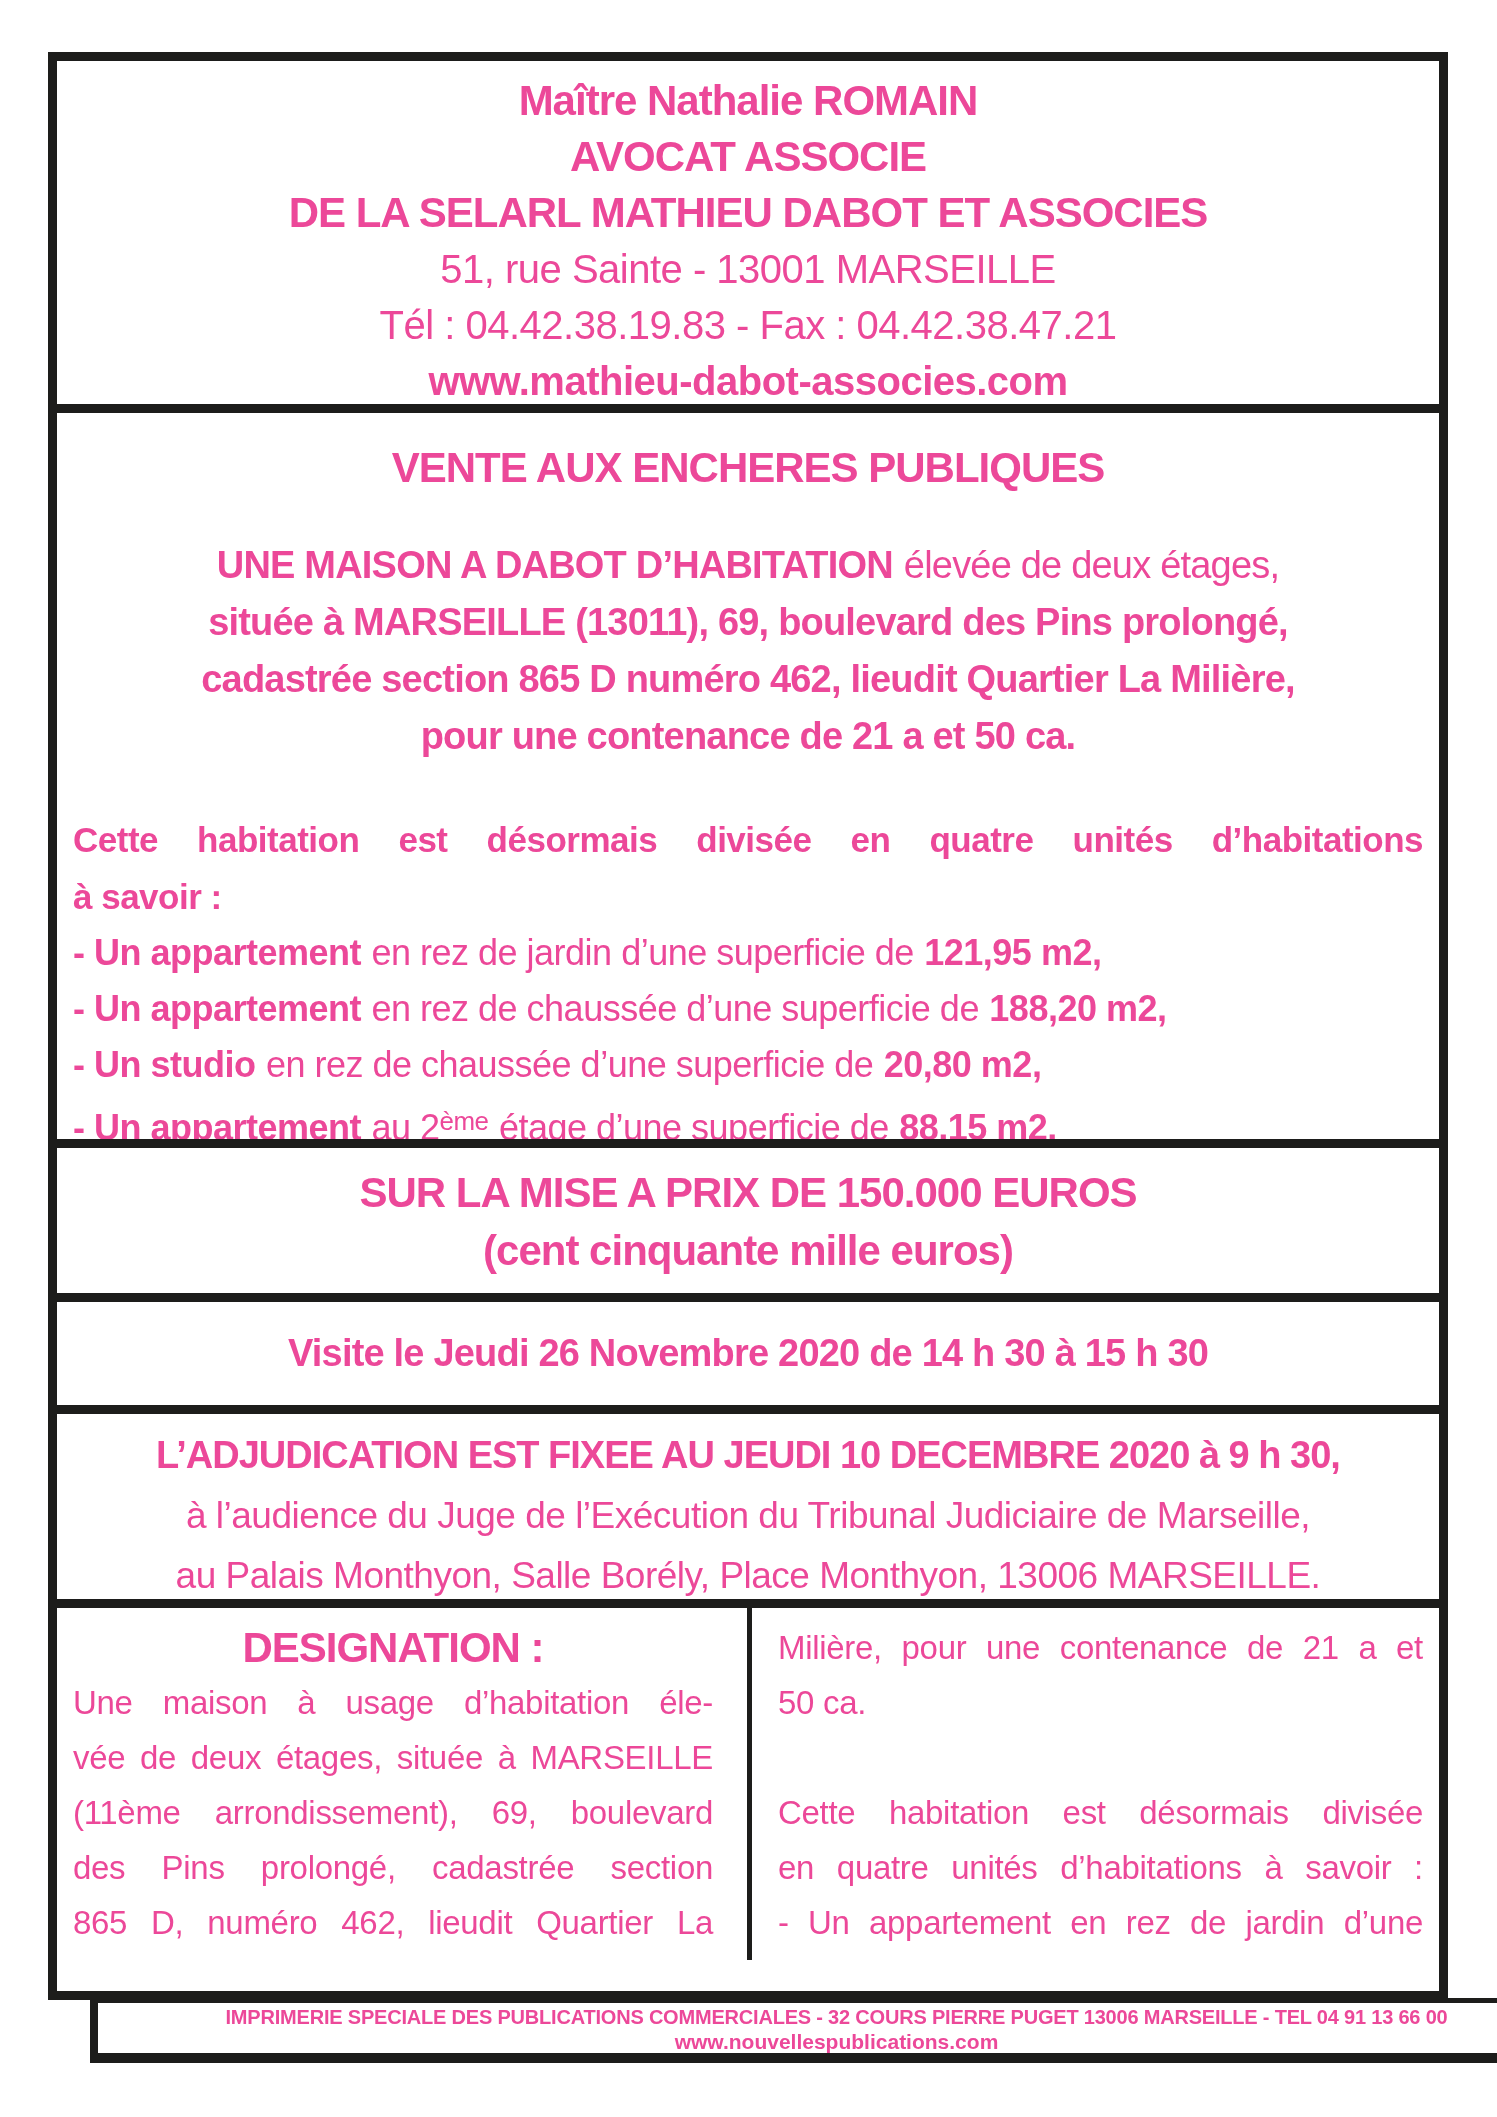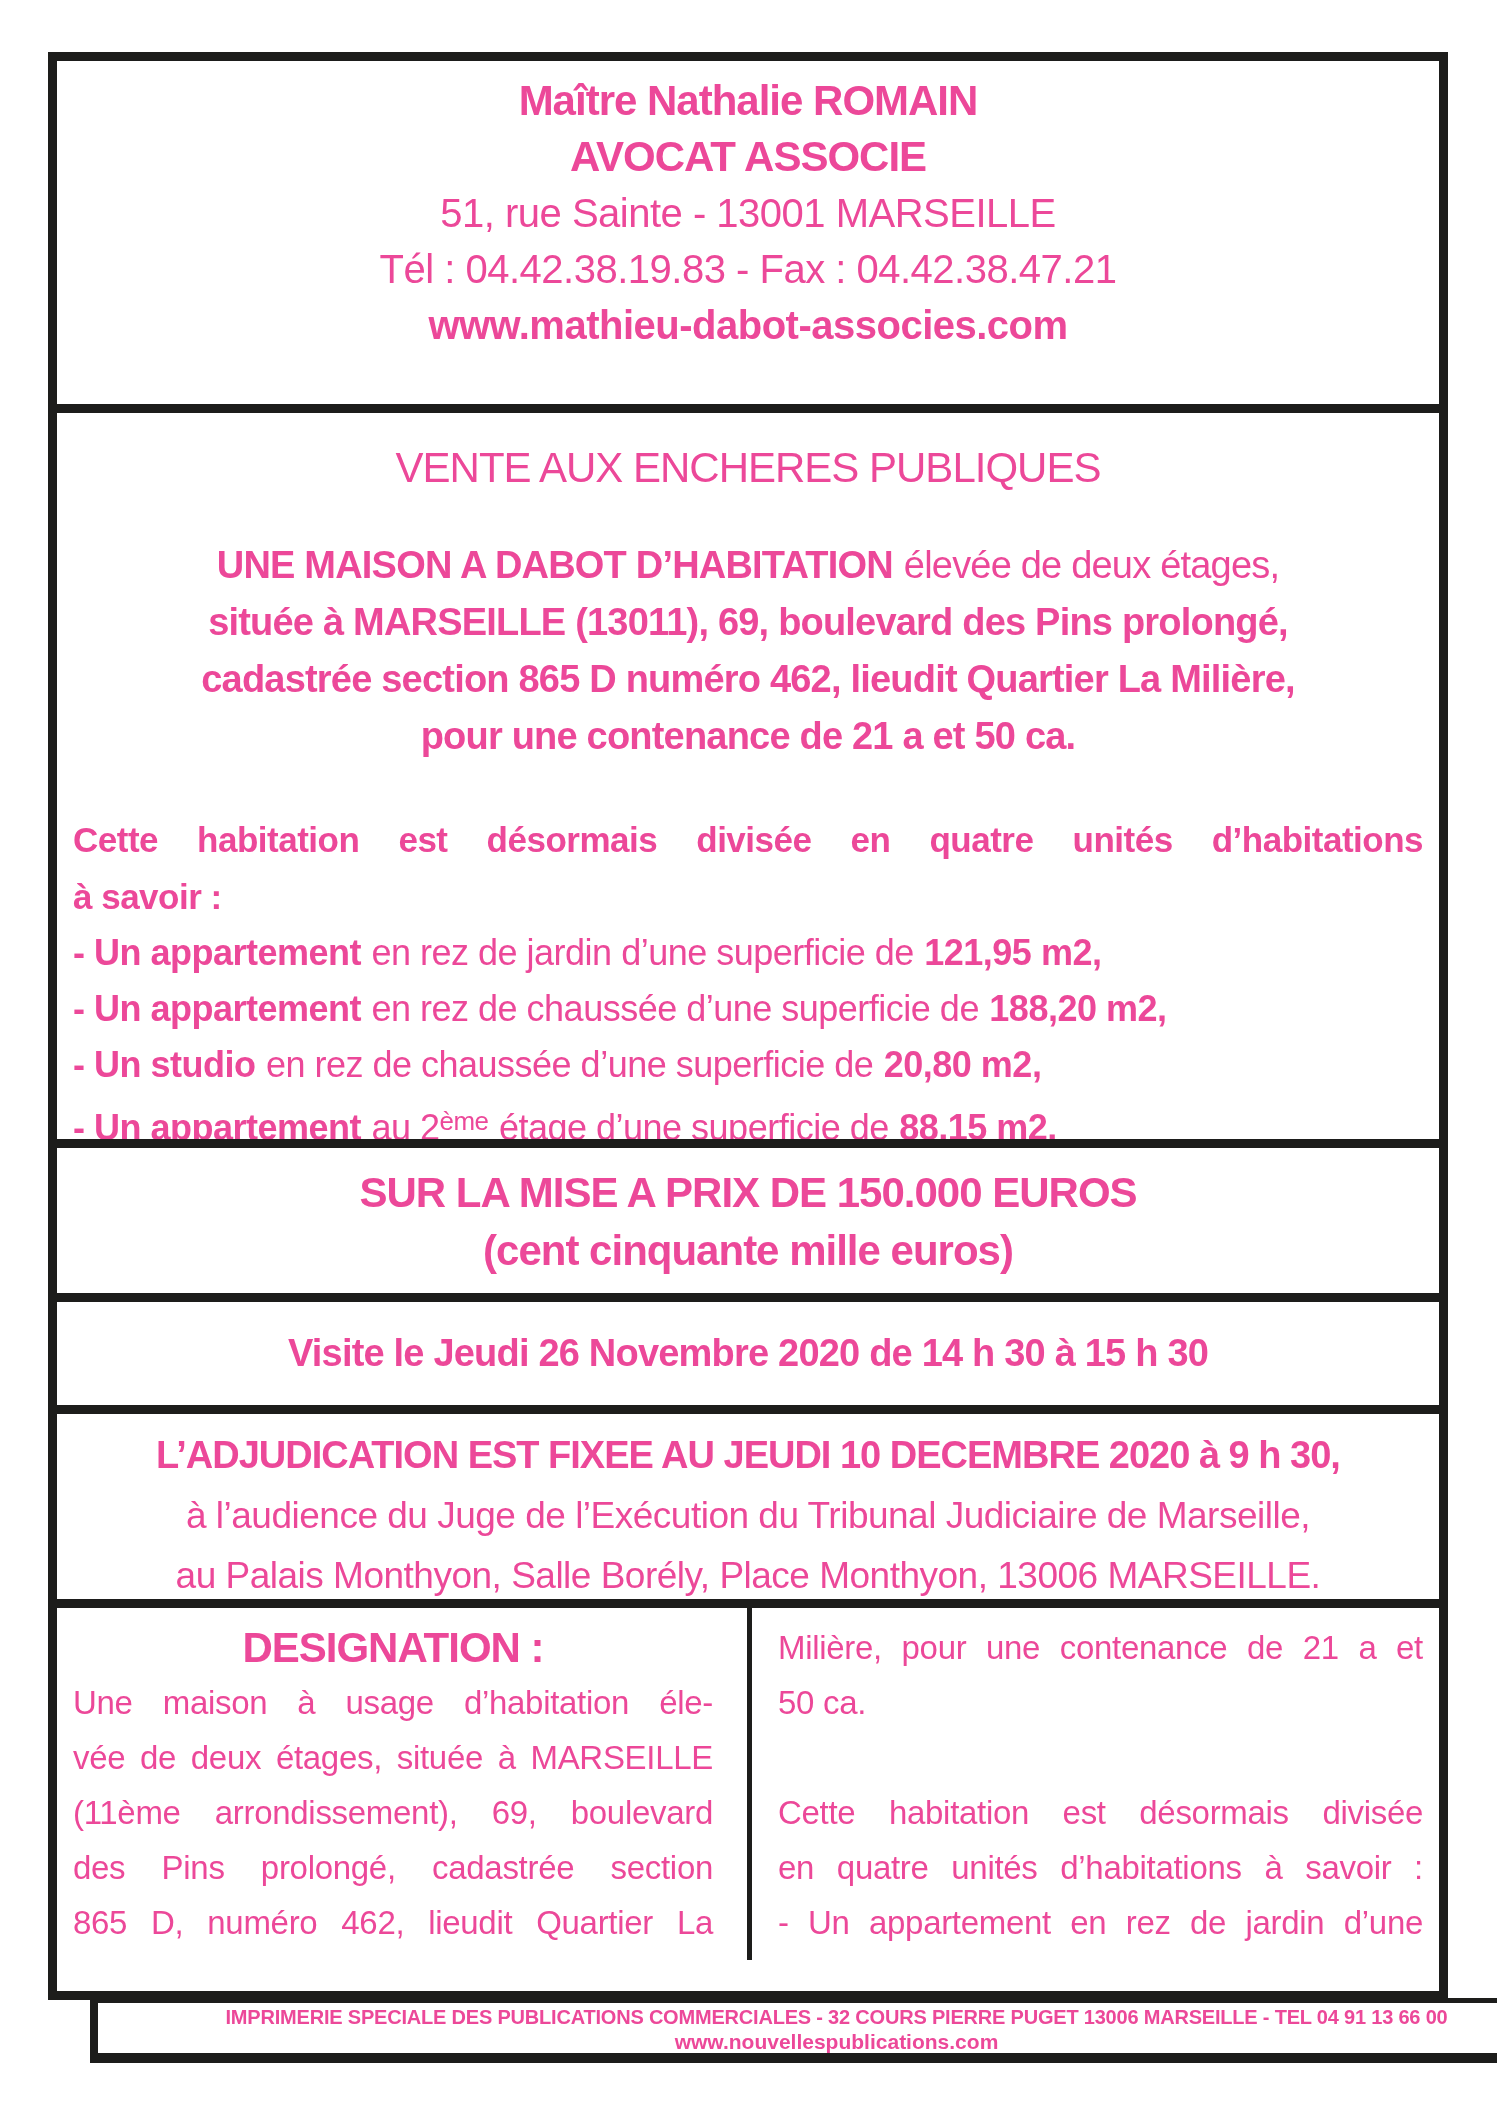--- a/index.html
+++ b/index.html
@@ -24,21 +24,21 @@
   .center{text-align:center;white-space:nowrap;}
 
   
   .s1{height:343px;padding-top:12px;}
   .h-bold{font-size:42px;font-weight:bold;line-height:56px;letter-spacing:-1px;}
   .h-reg{font-size:40px;line-height:56px;letter-spacing:-0.5px;}
   .h-web{font-size:40px;font-weight:bold;line-height:56px;letter-spacing:-0.5px;}
 
   
   .s2{height:735px;padding-top:30px;}
-  .s2-title{font-size:42px;font-weight:normal;line-height:50px;margin-bottom:44px;letter-spacing:-1px;}
+  .s2-title{font-size:42px;font-weight:bold;line-height:50px;margin-bottom:44px;letter-spacing:-1px;}
   .s2-line{font-size:38px;font-weight:bold;line-height:57px;letter-spacing:-0.8px;}
   .s2-line .reg{font-weight:normal;}
   .s2-para{margin-top:46px;padding:0 16px;font-size:35px;font-weight:bold;line-height:57px;letter-spacing:-0.5px;}
   .jl{text-align:justify;text-align-last:justify;}
   .units{padding:0 16px;font-size:36px;line-height:56px;letter-spacing:-0.5px;}
   .unit .b{font-weight:bold;}
   .seg + .seg{margin-left:0.29em;}
   .sup{font-size:0.72em;vertical-align:0.38em;}
 
   
@@ -78,20 +78,21 @@
 </head>
 <body>
 
 <div class="page">
 
   <div class="main-box">
 
     <div class="section s1">
       <div class="center h-bold">Maître Nathalie ROMAIN</div>
       <div class="center h-bold">AVOCAT ASSOCIE</div>
+      <div class="center h-bold">DE LA SELARL MATHIEU DABOT ET ASSOCIES</div>
       <div class="center h-reg">51, rue Sainte - 13001 MARSEILLE</div>
       <div class="center h-reg">Tél : 04.42.38.19.83 - Fax : 04.42.38.47.21</div>
       <div class="center h-web">www.mathieu-dabot-associes.com</div>
     </div>
 
     <div class="section s2">
       <div class="center s2-title">VENTE AUX ENCHERES PUBLIQUES</div>
       <div class="center s2-line"><span class="seg">UNE MAISON A DABOT D’HABITATION</span><span class="seg reg">élevée de deux étages,</span></div>
       <div class="center s2-line">située à MARSEILLE (13011), 69, boulevard des Pins prolongé,</div>
       <div class="center s2-line">cadastrée section 865 D numéro 462, lieudit Quartier La Milière,</div>

